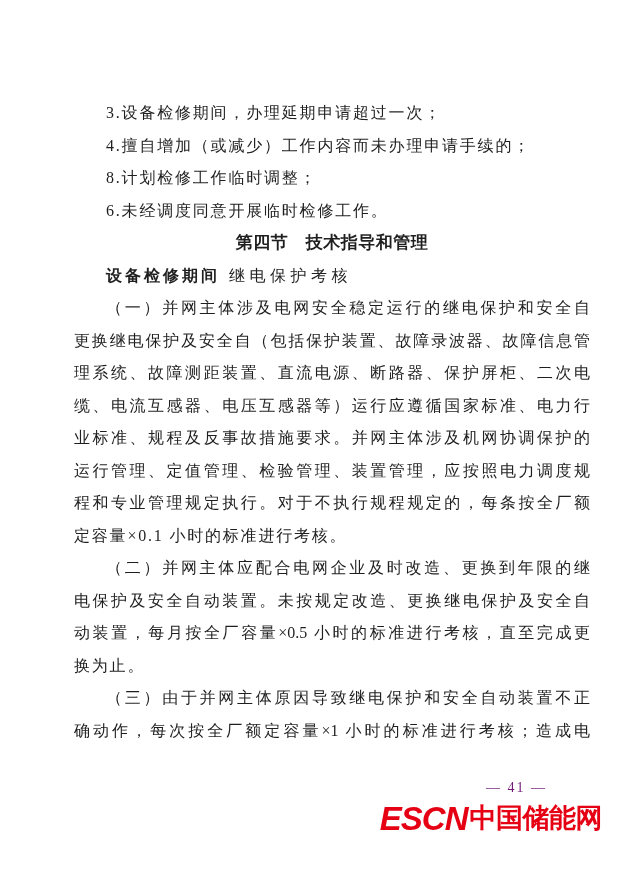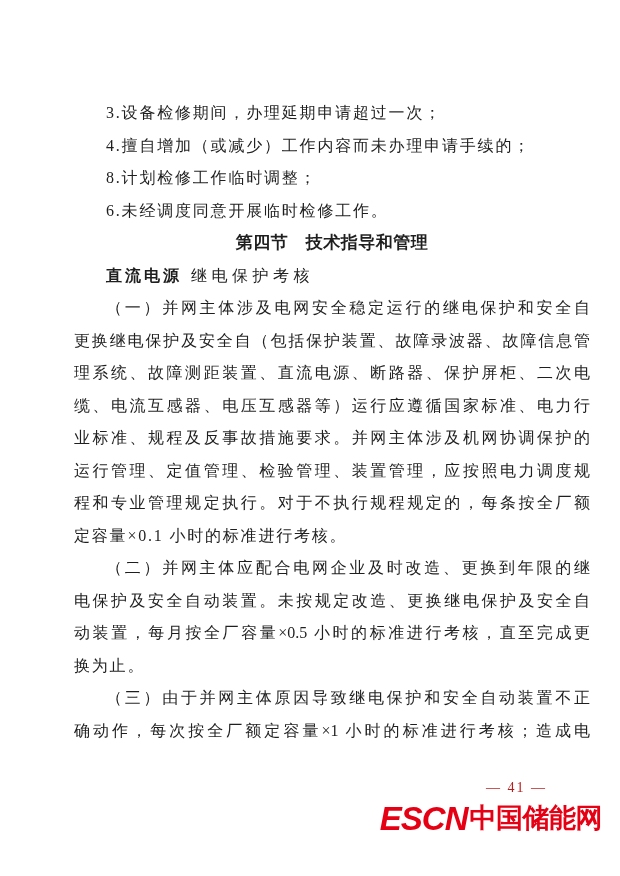--- a/index.html
+++ b/index.html
@@ -57,21 +57,21 @@
   }
   .article .art-title {
     letter-spacing: 4.5px;
   }
   .pagenum {
     position: absolute;
     top: 780px;
     right: 73px;
     font-size: 14px;
     letter-spacing: 2px;
-    color: #b91c1c;
+    color: #701a75;
   }
   .logo {
     position: absolute;
     top: 802px;
     right: 18px;
     display: flex;
     align-items: center;
     height: 32px;
     font-family: "Liberation Sans", sans-serif;
     white-space: nowrap;
@@ -99,21 +99,21 @@
   <main class="textblock">
 
     <div class="ln ind">3.设备检修期间，办理延期申请超过一次；</div>
     <div class="ln ind">4.擅自增加（或减少）工作内容而未办理申请手续的；</div>
     <div class="ln ind">8.计划检修工作临时调整；</div>
     <div class="ln ind">6.未经调度同意开展临时检修工作。</div>
 
     <div class="ln heading">第四节　技术指导和管理</div>
 
     <div class="ln ind article">
-      <span class="art-no">直流电源</span><span class="art-title">继电保护考核</span>
+      <span class="art-no">设备检修期间</span><span class="art-title">继电保护考核</span>
     </div>
 
     <div class="ln j ind">（一）并网主体涉及电网安全稳定运行的继电保护和安全自</div>
     <div class="ln j">更换继电保护及安全自（包括保护装置、故障录波器、故障信息管</div>
     <div class="ln j">理系统、故障测距装置、直流电源、断路器、保护屏柜、二次电</div>
     <div class="ln j">缆、电流互感器、电压互感器等）运行应遵循国家标准、电力行</div>
     <div class="ln j">业标准、规程及反事故措施要求。并网主体涉及机网协调保护的</div>
     <div class="ln j">运行管理、定值管理、检验管理、装置管理，应按照电力调度规</div>
     <div class="ln j">程和专业管理规定执行。对于不执行规程规定的，每条按全厂额</div>
     <div class="ln">定容量×0.1 小时的标准进行考核。</div>

